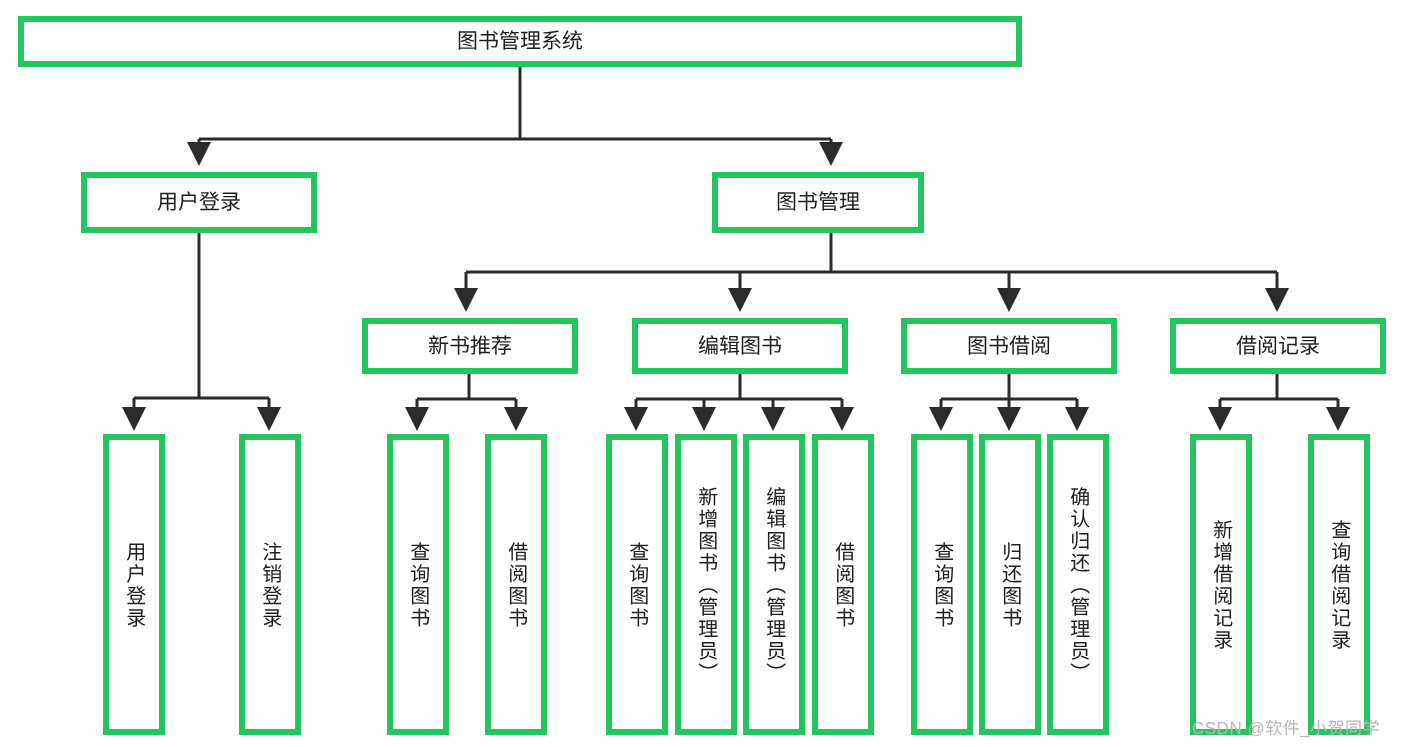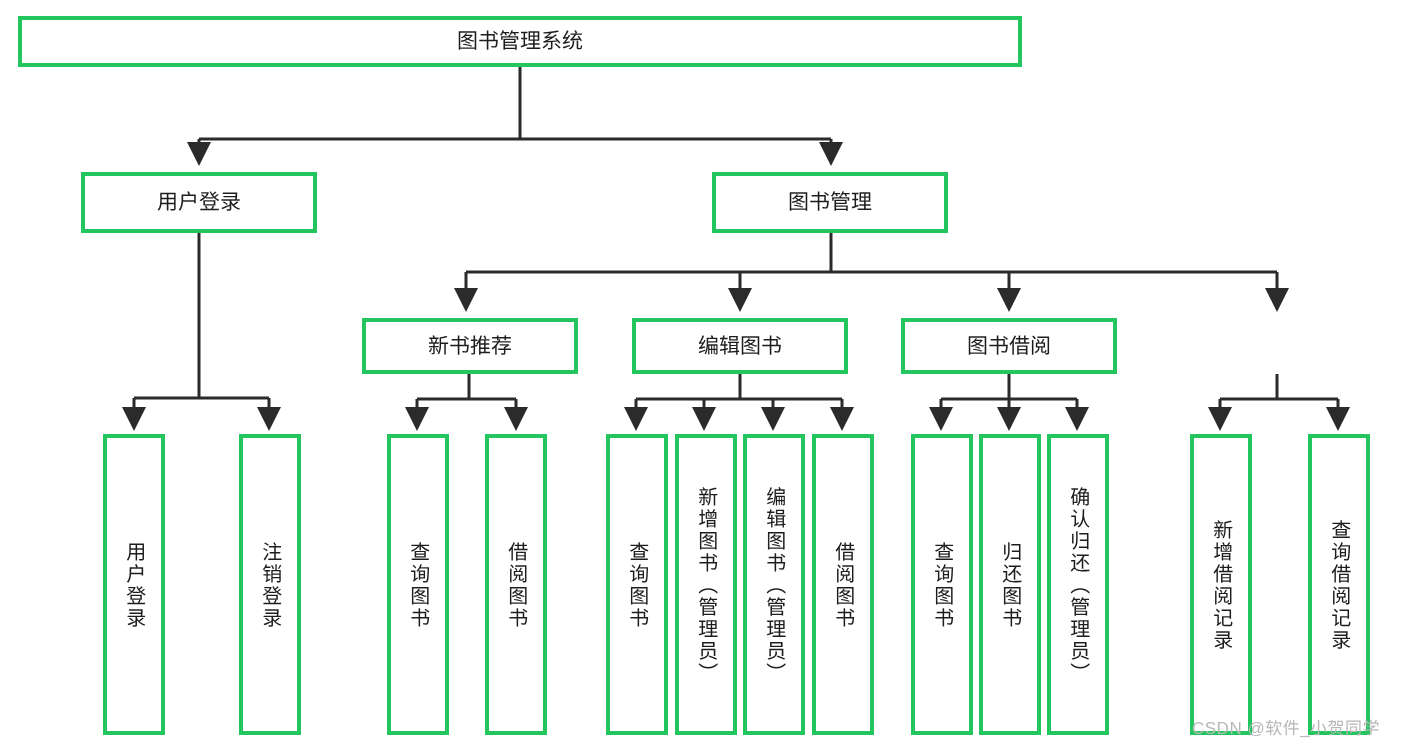--- a/index.html
+++ b/index.html
@@ -23,21 +23,21 @@
     left: 0;
     top: 0;
     width: 1405px;
     height: 747px;
     pointer-events: none;
   }
   .node {
     position: absolute;
     box-sizing: border-box;
     background: #ffffff;
-    border: 4px solid #22c55e;
+    border: 6px solid #22c55e;
     display: flex;
     align-items: center;
     justify-content: center;
     text-align: center;
     color: #1d1d1d;
     line-height: 1.18;
   }
   .node.h {
     font-size: 21px;
   }
@@ -121,32 +121,35 @@
     </g>
   </svg>
 
   <div class="node root" style="left:18px; top:16px; width:1004px; height:51px;">
     <span>图书管理系统</span>
   </div>
 
   <div class="node h" style="left:81px; top:172px; width:236px; height:61px;">
     <span>用户登录</span>
   </div>
-  <div class="node h" style="left:712px; top:172px; width:236px; height:61px;">
+  <div class="node h" style="left:712px; top:172px; width:212px; height:61px;">
     <span>图书管理</span>
   </div>
 
   <div class="node h" style="left:362px; top:318px; width:216px; height:56px;">
     <span>新书推荐</span>
   </div>
   <div class="node h" style="left:632px; top:318px; width:216px; height:56px;">
     <span>编辑图书</span>
   </div>
   <div class="node h" style="left:901px; top:318px; width:216px; height:56px;">
     <span>图书借阅</span>
+  </div>
+  <div class="node h" style="left:1170px; top:318px; width:216px; height:56px;">
+    <span>借阅记录</span>
   </div>
 
   <div class="node v" style="left:103px; top:434px; width:62px; height:301px;">
     <span class="vtext">用户登录</span>
   </div>
   <div class="node v" style="left:239px; top:434px; width:62px; height:301px;">
     <span class="vtext">注销登录</span>
   </div>
 
   <div class="node v" style="left:387px; top:434px; width:62px; height:301px;">

